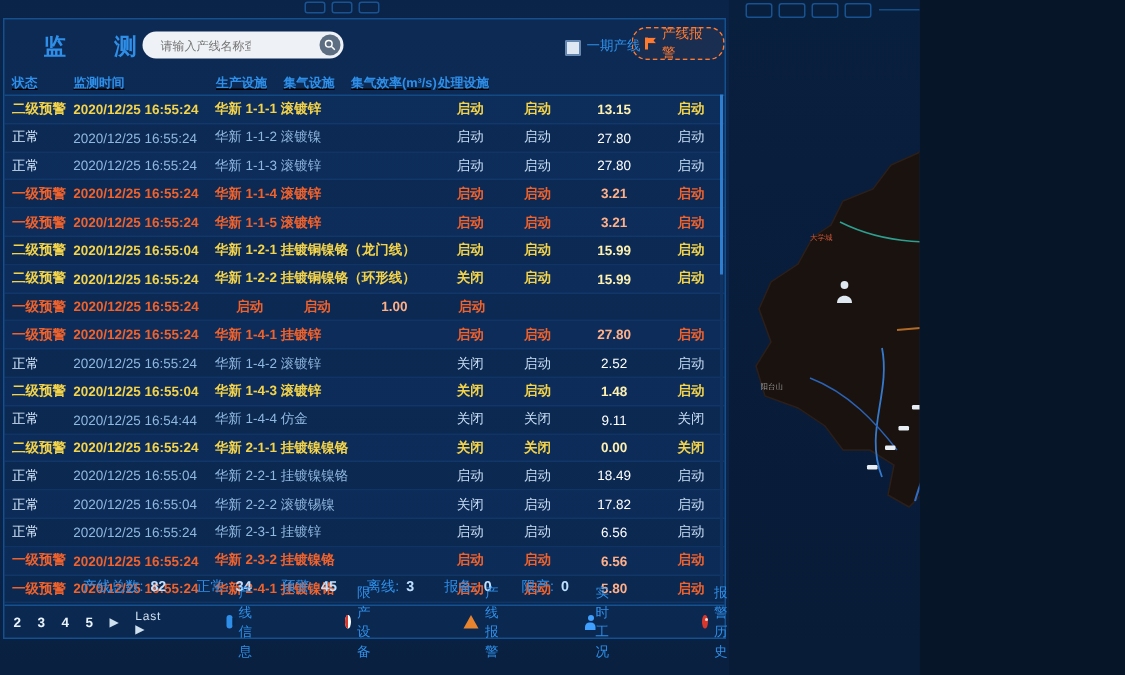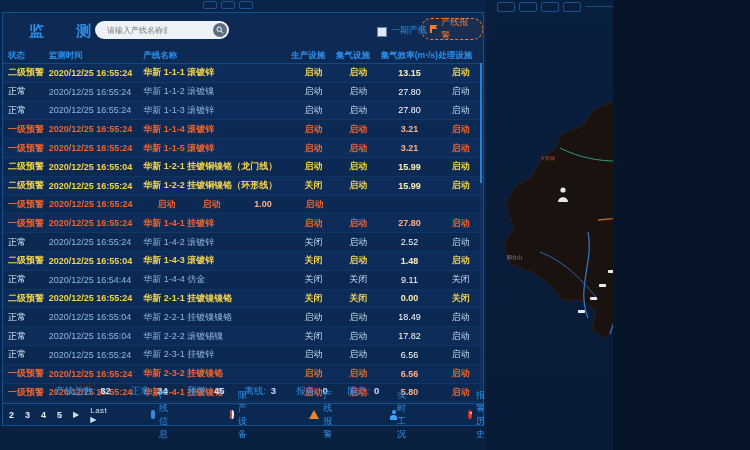--- a/index.html
+++ b/index.html
@@ -25,21 +25,21 @@
   .search .mag{width:14px;height:14px;border-radius:50%;background:#5d6e82;display:flex;align-items:center;justify-content:center;cursor:pointer;}
   .chk-wrap{position:absolute;left:374px;top:11px;display:flex;align-items:flex-end;gap:4px;cursor:pointer;}
   .chk{width:8px;height:8px;border:1px solid #5f86b5;background:#dfe8f2;}
   .chk-label{color:#2f8fe8;font-size:9px;}
   .phase2{position:absolute;left:418px;top:5px;height:20px;padding:0 8px;display:flex;align-items:center;gap:4px;
     border:1px dashed #ff7a2e;border-radius:10px;color:#ff7a2e;font-size:9px;cursor:pointer;background:rgba(255,122,46,.06);}
   .flag{width:8px;height:8px;position:relative;}
   .flag:before{content:"";position:absolute;left:0;top:0;width:1.5px;height:8px;background:#ff7a2e;}
   .flag:after{content:"";position:absolute;left:1.5px;top:0;width:6px;height:4px;background:#ff7a2e;clip-path:polygon(0 0,100% 0,70% 50%,100% 100%,0 100%);}
   
-  .thead{display:flex;height:14px;align-items:center;border-bottom:1px solid #134a86;}
+  .thead{display:flex;height:14px;align-items:center;border-bottom:1px solid #134a86;text-decoration:underline;}
   .thead div{color:#2f8fe8;font-size:8.5px;font-weight:bold;text-align:left;box-sizing:border-box;}
   .rows{position:relative;}
   .trow{display:flex;height:17.8px;align-items:center;border-bottom:1px solid rgba(32,96,170,.22);cursor:pointer;}
   .trow:nth-child(odd){background:rgba(20,60,120,.18);}
   .trow div{font-size:9px;text-align:center;box-sizing:border-box;overflow:hidden;white-space:nowrap;}
   .c0{width:46px;text-align:left !important;padding-left:5px;}
   .c1{width:95px;text-align:left !important;}
   .c2{width:149px;text-align:left !important;}
   .c3{width:45px;} .c4{width:45px;} .c5{width:58px;} .c6{width:45px;}
   .r-normal .c0{color:#d9ecff;} .r-normal .c1,.r-normal .c2{color:#8fb8e0;}
@@ -118,21 +118,20 @@
       </div>
       <div class="phase2">
         <span class="flag"></span>
         <span>产线报警</span>
       </div>
     </div>
 
     <div class="thead">
         <div class="c0">状态</div>
         <div class="c1">监测时间</div>
-        <div class="c2">产线名称</div>
         <div class="c3">生产设施</div>
         <div class="c4">集气设施</div>
         <div class="c5">集气效率(m³/s)</div>
         <div class="c6">处理设施</div>
       </div>
     <div class="rows">
         <div class="trow r-warn2">
           <div class="c0">二级预警</div>
           <div class="c1">2020/12/25 16:55:24</div>
           <div class="c2">华新 1-1-1 滚镀锌</div>

